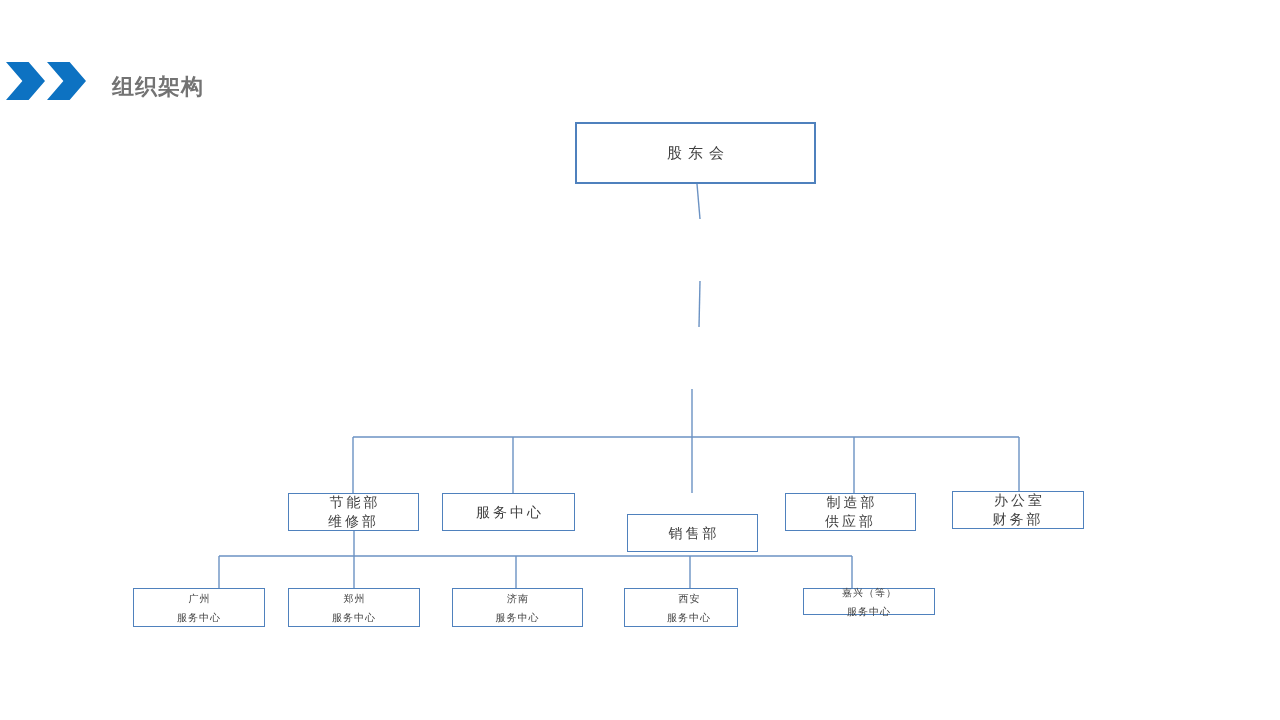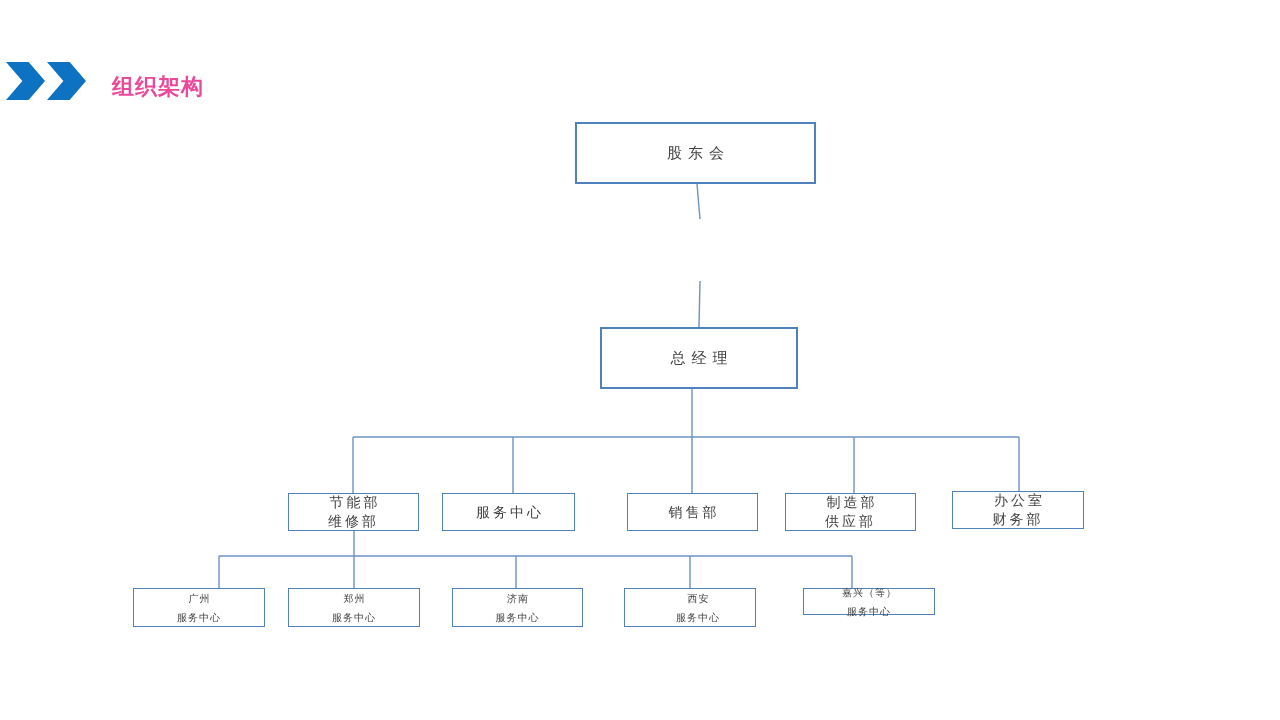--- a/index.html
+++ b/index.html
@@ -32,21 +32,21 @@
     clip-path: polygon(0 0, 58% 0, 100% 50%, 58% 100%, 0 100%, 42% 50%);
   }
   .chevron.c1 { left: 0; }
   .chevron.c2 { left: 41px; }
   .slide-title {
     position: absolute;
     left: 112px;
     top: 72px;
     font-size: 22px;
     font-weight: bold;
-    color: #ec4899;
+    color: #737373;
     letter-spacing: 1px;
   }
   
   .connectors {
     position: absolute;
     left: 0;
     top: 0;
     width: 1280px;
     height: 720px;
     pointer-events: none;
@@ -120,32 +120,29 @@
       <line x1="354" y1="556" x2="354" y2="588"></line>
       <line x1="516" y1="556" x2="516" y2="588"></line>
       <line x1="690" y1="556" x2="690" y2="588"></line>
       <line x1="852" y1="556" x2="852" y2="588"></line>
     </g>
   </svg>
 
   <div class="node big" style="left:575px; top:122px; width:241px; height:62px;">
     <span class="node-label">股东会</span>
   </div>
-  <div class="node big" style="left:600px; top:327px; width:198px; height:62px;">
-    <span class="node-label">总经理</span>
-  </div>
 
   <div class="node dept" style="left:288px; top:493px; width:131px; height:38px;">
     <span class="node-label">节能部
 维修部</span>
   </div>
   <div class="node dept" style="left:442px; top:493px; width:133px; height:38px;">
     <span class="node-label">服务中心</span>
   </div>
-  <div class="node dept" style="left:627px; top:493px; width:131px; height:38px;">
+  <div class="node dept" style="left:627px; top:514px; width:131px; height:38px;">
     <span class="node-label">销售部</span>
   </div>
   <div class="node dept" style="left:785px; top:493px; width:131px; height:38px;">
     <span class="node-label">制造部
 供应部</span>
   </div>
   <div class="node dept" style="left:952px; top:491px; width:132px; height:38px;">
     <span class="node-label">办公室
 财务部</span>
   </div>
@@ -155,21 +152,21 @@
 服务中心</span>
   </div>
   <div class="node center" style="left:288px; top:588px; width:132px; height:39px;">
     <span class="node-label">郑州
 服务中心</span>
   </div>
   <div class="node center" style="left:452px; top:588px; width:131px; height:39px;justify-content:center;">
     <span class="node-label">济南
 服务中心</span>
   </div>
-  <div class="node center" style="left:624px; top:588px; width:132px; height:39px;padding-left:16px;">
+  <div class="node center" style="left:624px; top:588px; width:114px; height:39px;padding-left:16px;">
     <span class="node-label">西安
 服务中心</span>
   </div>
   <div class="node center" style="left:803px; top:588px; width:132px; height:27px;">
     <span class="node-label">嘉兴（等）
 服务中心</span>
   </div>
 
 </div>
 

